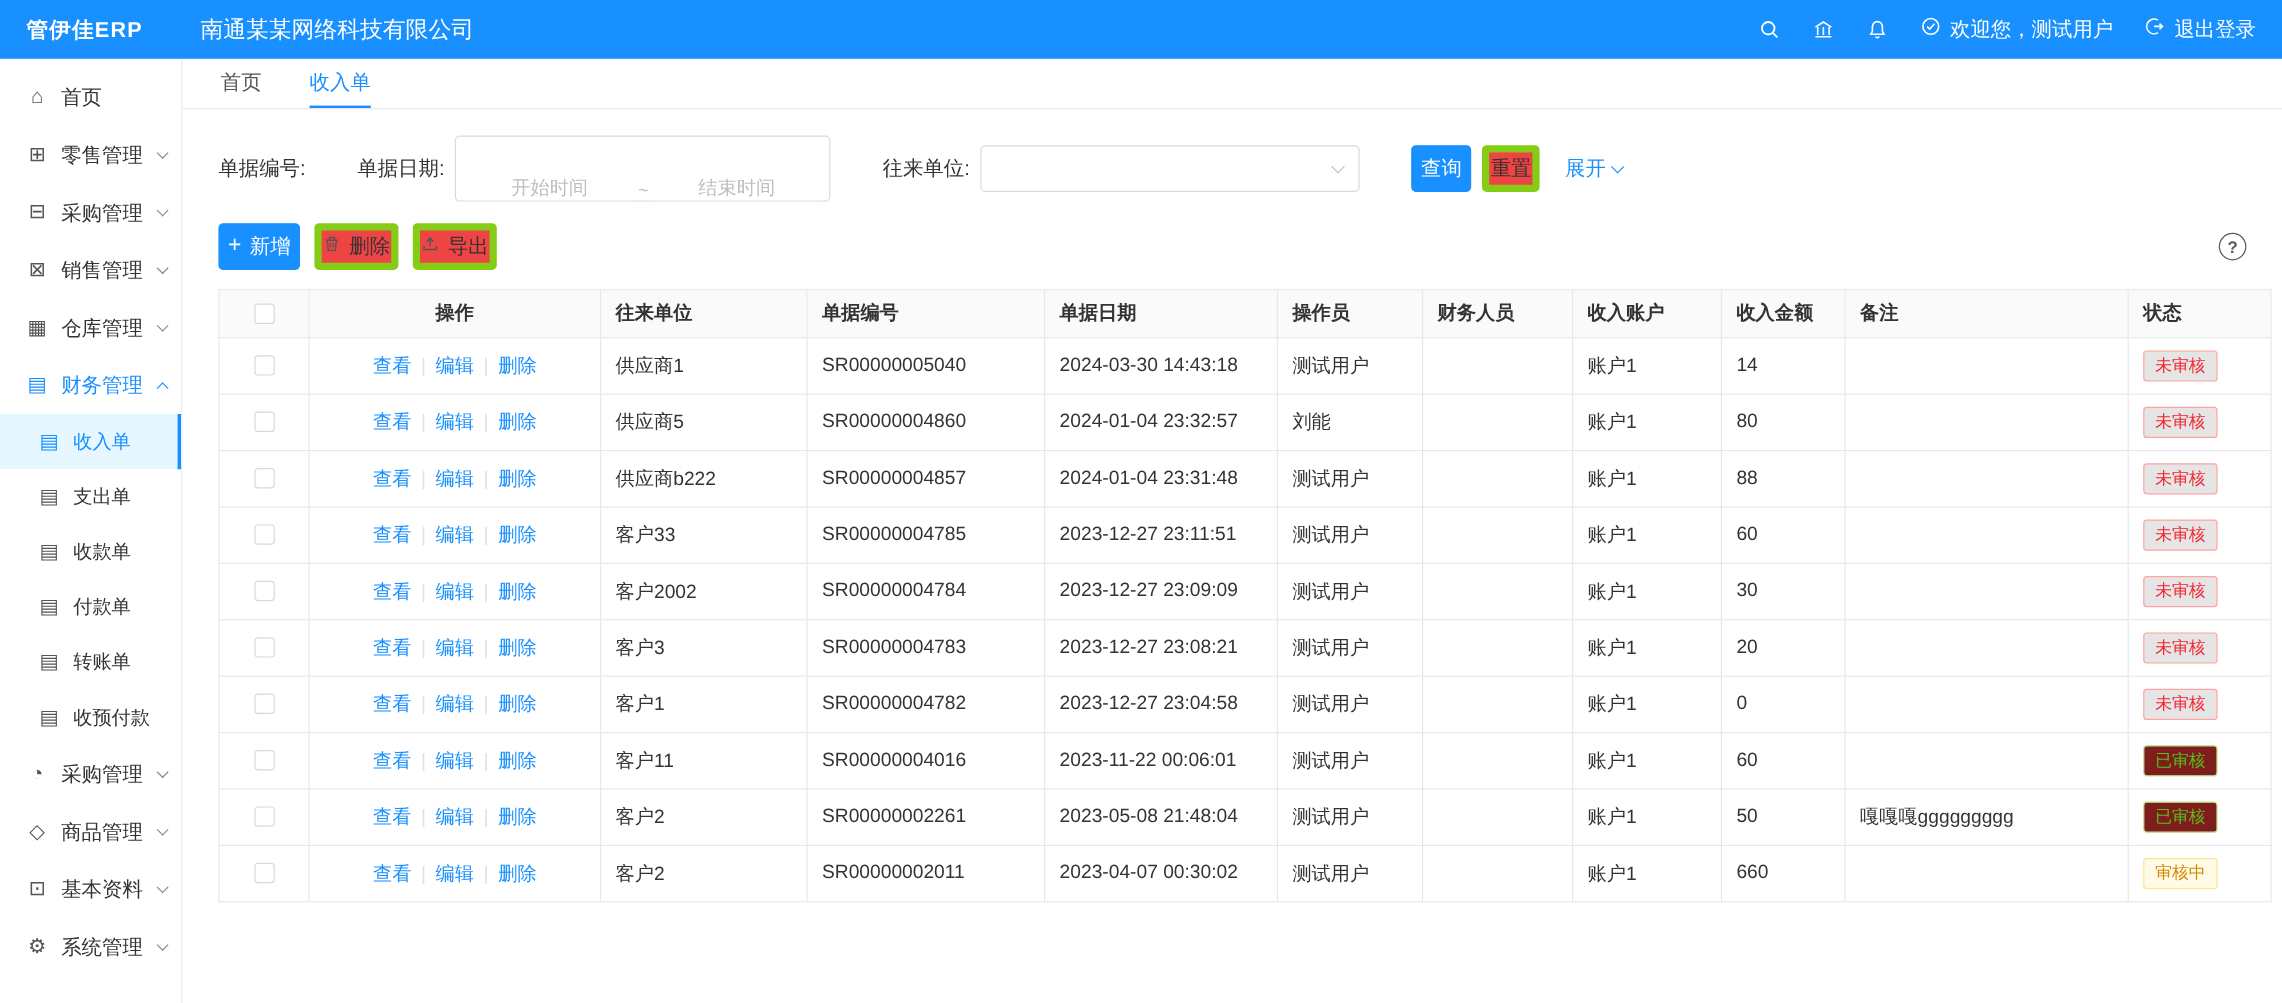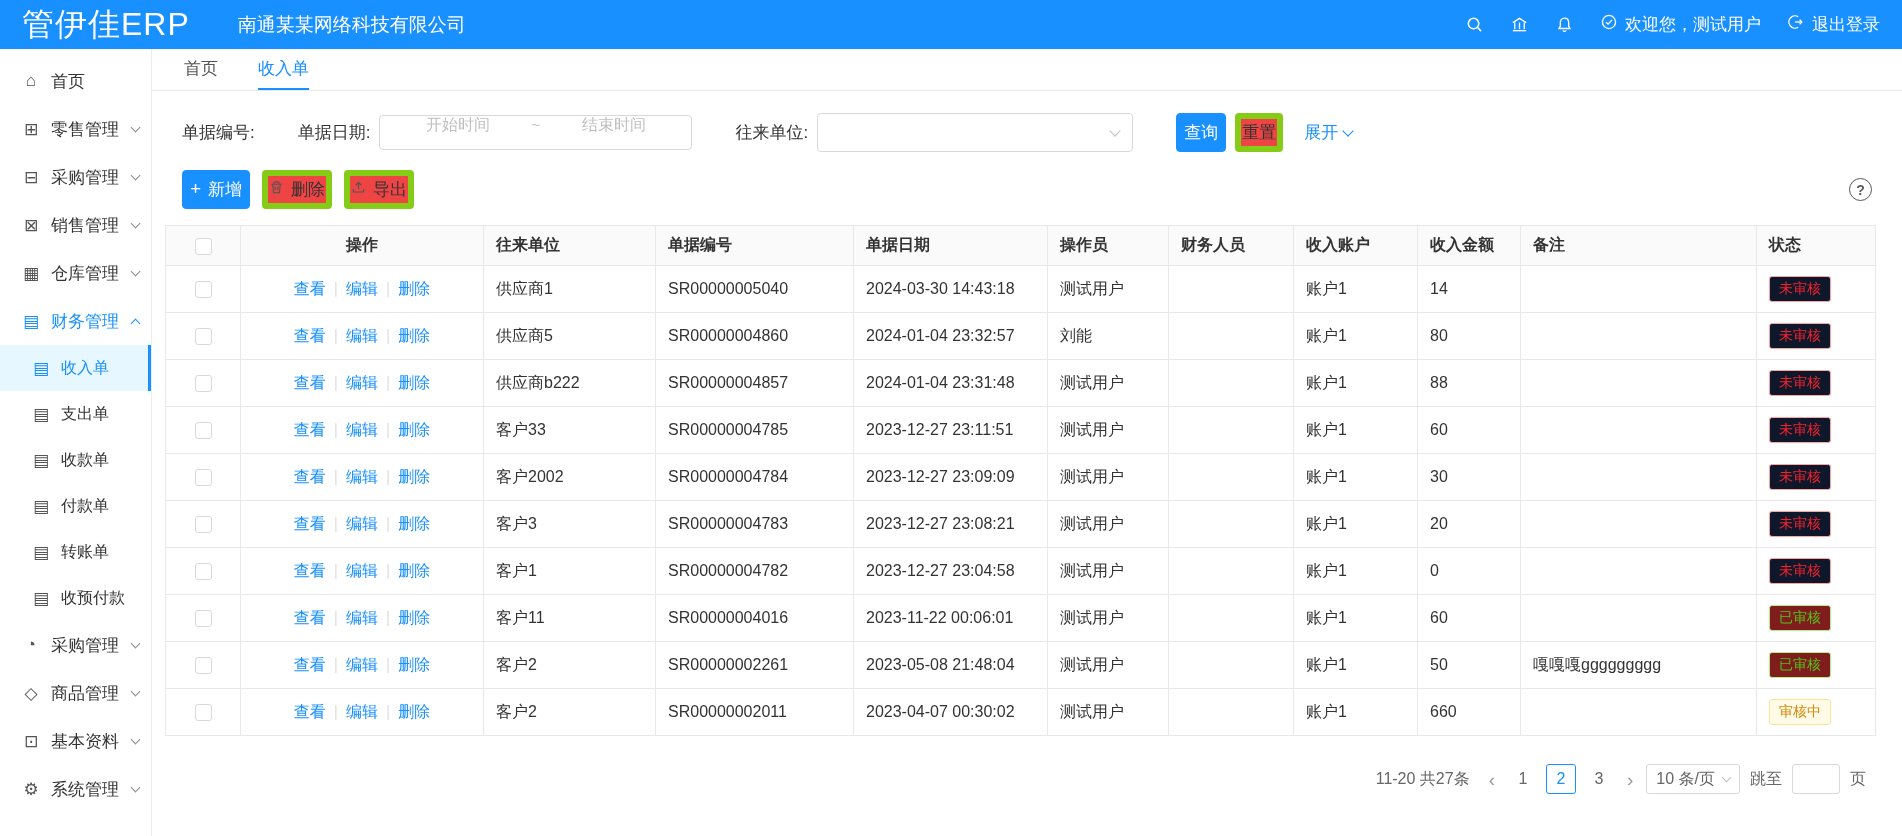--- a/index.html
+++ b/index.html
@@ -1,20 +1,20 @@
 <!DOCTYPE html>
 <html><head>
 <meta charset="utf-8">
 <style>
   *{margin:0;padding:0;box-sizing:border-box}
   html,body{width:1902px;height:836px;overflow:hidden;background:#fff;
     font-family:"Liberation Sans","DejaVu Sans",sans-serif;color:#333}
   
   .topbar{height:49px;background:#1890ff;display:flex;align-items:center;padding:0 22px;color:#fff}
-  .logo{font-size:32px;font-weight:normal;letter-spacing:1px}
+  .logo{font-size:18px;font-weight:bold;letter-spacing:1px}
   .company{font-size:19px;margin-left:48px}
   .topbar-right{margin-left:auto;display:flex;align-items:center;gap:26px;font-size:17px}
   .tb-icon{display:flex;align-items:center;cursor:pointer}
   .tb-group{display:flex;align-items:center;gap:7px;cursor:pointer}
   
   .layout{display:flex;height:787px}
   .sidebar{width:152px;border-right:1px solid #ececec;padding-top:8px;flex-shrink:0;overflow:hidden}
   .menu-item{height:48px;display:flex;align-items:center;padding:0 12px 0 20px;font-size:17px;color:#333;cursor:pointer}
   .mi-icon{width:22px;margin-right:9px;font-size:17px;color:#555;text-align:center;flex-shrink:0}
   .menu-item.menu-active{color:#1890ff}
@@ -30,48 +30,48 @@
   .main{flex:1;display:flex;flex-direction:column;overflow:hidden}
   .tabbar{height:42px;border-bottom:1px solid #e8e8e8;display:flex;align-items:stretch;padding-left:32px}
   .tab{margin-right:40px;display:flex;align-items:center;font-size:17px;color:#555;cursor:pointer;border-bottom:2px solid transparent}
   .tab.tab-active{color:#1890ff;border-bottom-color:#1890ff}
   
   .filters{display:flex;align-items:center;padding:22px 30px 0;gap:9px;font-size:17px}
   .gap-l{margin-left:34px}
   .inp{height:39px;border:1px solid #d9d9d9;border-radius:4px;padding:0 12px;font-size:16px;color:#333;outline:none;font-family:inherit}
   .inp::placeholder{color:#bfbfbf}
   .inp-number{width:300px}
-  .range{width:313px;height:35px;border:1px solid #d9d9d9;border-radius:4px;display:flex;align-items:flex-start;padding:0 8px;background:#fff}
+  .range{width:313px;height:55px;border:1px solid #d9d9d9;border-radius:4px;display:flex;align-items:flex-end;padding:0 8px;background:#fff}
   .range input{border:none;outline:none;flex:1;min-width:0;text-align:center;font-size:16px;font-family:inherit;color:#333}
   .range input::placeholder{color:#bfbfbf}
   .range-sep{color:#bfbfbf;padding:0 4px;font-size:15px}
   .select{width:316px;height:39px;border:1px solid #d9d9d9;border-radius:4px;position:relative;background:#fff;cursor:pointer}
   .caret{width:8px;height:8px;border-right:1.5px solid #bfbfbf;border-bottom:1.5px solid #bfbfbf;display:inline-block;transform:rotate(45deg)}
   .select .caret{position:absolute;right:13px;top:13px}
   .btn{height:39px;border-radius:4px;font-size:17px;cursor:pointer;font-family:inherit;display:inline-flex;align-items:center;gap:7px}
   .btn-primary{background:#1890ff;border:1px solid #1890ff;color:#fff;padding:0 7px}
   .btn-default{background:#ef4444;border:6px solid #84cc16;color:#333;padding:0 1px}
   .expand{color:#1890ff;display:flex;align-items:center;gap:6px;cursor:pointer;margin-left:12px}
   .caret-blue{border-color:#1890ff;transform:translateY(-2px) rotate(45deg)}
   
   .toolbar{display:flex;align-items:center;padding:18px 30px 0;gap:12px}
   .plus{font-size:19px;line-height:1;margin-top:-2px}
   .help{margin-left:auto;width:23px;height:23px;border:1.6px solid #595959;border-radius:50%;display:flex;align-items:center;justify-content:center;font-size:14px;font-weight:bold;color:#595959;cursor:pointer}
   
-  .table-wrap{margin:16px 10px 0 13px}
+  .table-wrap{margin:16px 10px 0 30px}
   table{border-collapse:collapse;table-layout:fixed;width:1710px}
   th,td{border:1px solid #e8e8e8;padding:0 12px;font-size:16px;white-space:nowrap;overflow:hidden;text-align:left}
   th{height:40px;background:#fafafa;font-weight:bold;color:#333}
   td{height:47px;color:#333}
   .c-center{text-align:center}
   .checkbox{width:17px;height:17px;border:1px solid #d9d9d9;border-radius:3px;background:#fff;display:inline-block;cursor:pointer;vertical-align:middle}
   .actions a{color:#1890ff;cursor:pointer;text-decoration:none}
   .sep{color:#e0e0e0;margin:0 8px}
   .badge{display:inline-block;padding:3px 9px;font-size:14px;border-radius:3px;border:1px solid transparent}
-  .badge-red{color:#f5222d;background:#0f172a;border-color:#ffa39e}
+  .badge-red{color:#f5222d;background:#e5e5e5;border-color:#ffa39e}
   .badge-green{color:#52c41a;background:#7f1d1d;border-color:#b7eb8f}
   .badge-orange{color:#d48806;background:#fffbe6;border-color:#ffe58f}
   
   .pagination{display:flex;align-items:center;justify-content:flex-end;margin:28px 36px 0 0;gap:10px;font-size:16px;color:#666}
   .pg-total{margin-right:6px}
   .pg-arrow{color:#999;font-size:19px;padding:0 3px;cursor:pointer;line-height:1}
   .pg-pages{display:flex;align-items:center;gap:8px}
   .pg-num{min-width:30px;height:30px;line-height:28px;text-align:center;border:1px solid transparent;border-radius:3px;cursor:pointer;color:#666}
   .pg-num.pg-current{border-color:#1890ff;color:#1890ff}
   .pg-size{height:30px;border:1px solid #d9d9d9;border-radius:3px;display:flex;align-items:center;gap:8px;padding:0 9px;cursor:pointer;color:#666}
@@ -480,35 +480,15 @@
               <td></td>
               <td>账户1</td>
               <td>660</td>
               <td></td>
               <td><span class="badge badge-orange">审核中</span></td>
             </tr>
           </tbody>
       </table>
     </div>
 
-    <div class="pagination">
-      <span class="pg-total">11-20 共27条</span>
-      <span class="pg-arrow">‹</span>
-      <div class="pg-pages">
-
-          <span class="pg-num">1</span>
-
-          <span class="pg-num pg-current">2</span>
-
-          <span class="pg-num">3</span>
-        </div>
-      <span class="pg-arrow">›</span>
-      <span class="pg-size">
-        <span>10 条/页</span>
-        <span class="caret"></span>
-      </span>
-      <span>跳至</span>
-      <input class="jump-input" style="">
-      <span>页</span>
-    </div>
 
   </div>
 </div>
 
 </body></html>

